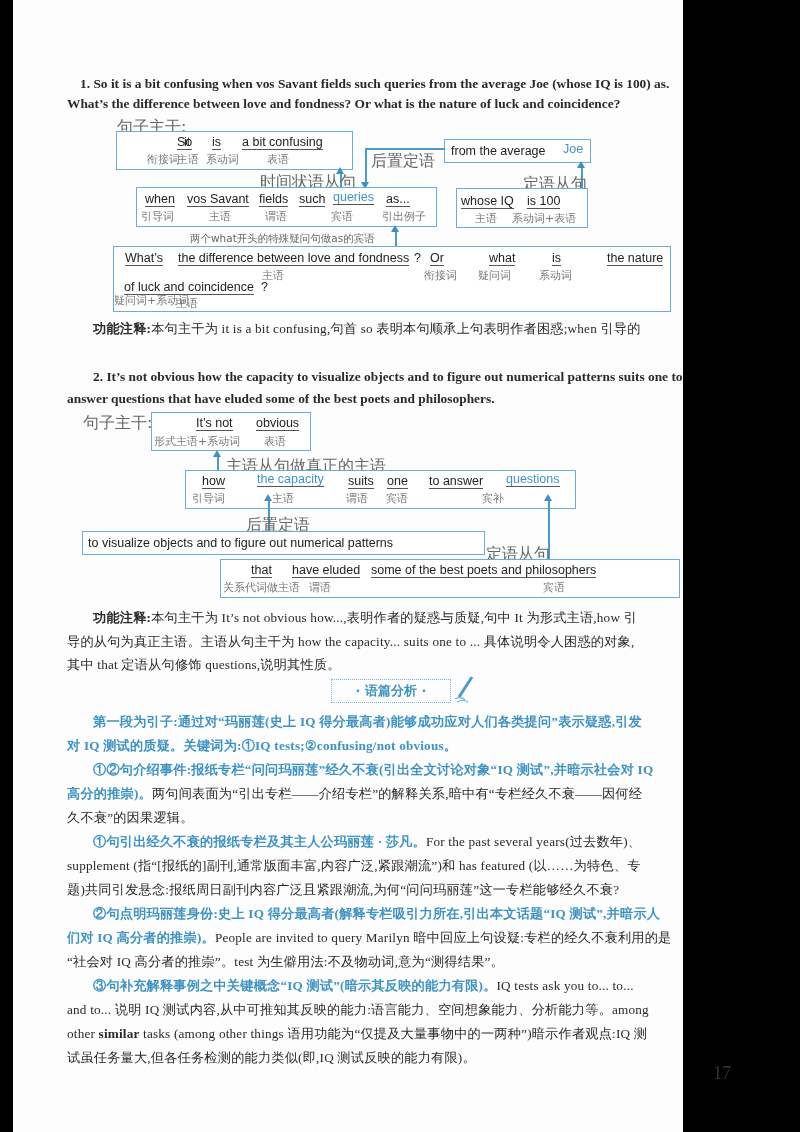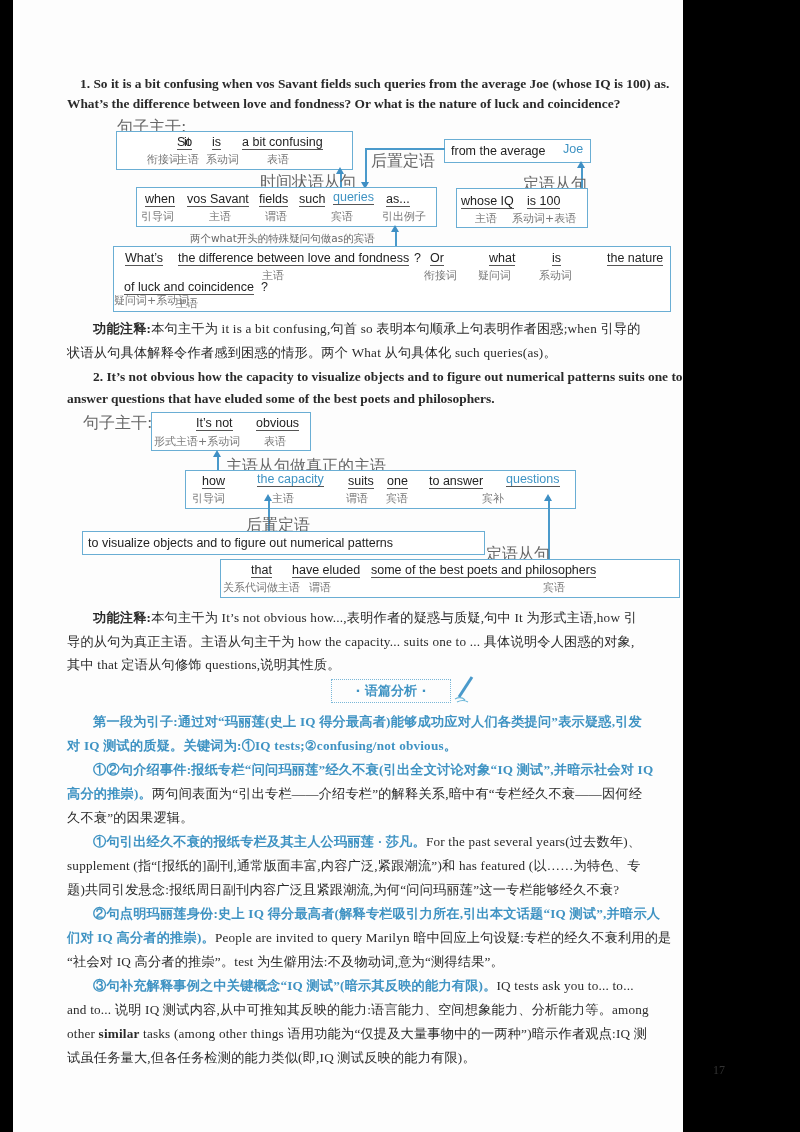--- a/index.html
+++ b/index.html
@@ -17,21 +17,21 @@
   .w.u{border-bottom:1px solid #555;padding-bottom:0;}
   .w.bl{color:#3f93c3;}
   .lab{position:absolute;font-family:"DejaVu Sans",sans-serif;font-size:11px;color:#777;white-space:nowrap;}
   .ann{position:absolute;font-family:"DejaVu Sans",sans-serif;font-size:16px;color:#666;white-space:nowrap;}
   .vline{position:absolute;width:1.5px;background:#4a9acb;}
   .hline{position:absolute;height:1.5px;background:#4a9acb;}
   .arrow-up{position:absolute;width:0;height:0;border-left:4px solid transparent;border-right:4px solid transparent;border-bottom:7px solid #3f8fc4;}
   .arrow-down{position:absolute;width:0;height:0;border-left:4px solid transparent;border-right:4px solid transparent;border-top:7px solid #3f8fc4;}
   .section{position:absolute;left:318px;top:679px;width:118px;height:22px;border:1px dotted #79b7d8;
            font-family:"DejaVu Sans",sans-serif;font-weight:bold;font-size:13px;color:#3f93c3;text-align:center;line-height:22px;}
-  .pagenum{position:absolute;left:700px;top:1063px;font-size:12px;font-family:"Liberation Serif",serif;color:#333;}
+  .pagenum{position:absolute;left:700px;top:1063px;font-size:18px;font-family:"Liberation Serif",serif;color:#333;}
 </style>
 </head>
 <body>
 
 <div class="page">
 
   <div class="line sent" style="top:76px;left:67px;">1. So it is a bit confusing when vos Savant fields such queries from the average Joe (whose IQ is 100) as.</div>
   <div class="line sent" style="top:96px;left:54px;">What’s the difference between love and fondness? Or what is the nature of luck and coincidence?</div>
 
   <div class="ann" style="left:104px;top:117px;">句子主干:</div>
@@ -104,21 +104,20 @@
     <span class="lab" style="left:364px;top:21px;">疑问词</span>
     <span class="lab" style="left:425px;top:21px;">系动词</span>
     <span class="w u" style="left:10px;top:33px;">of luck and coincidence</span>
     <span class="w" style="left:147px;top:33px;">?</span>
     <span class="lab" style="left:62px;top:49px;">主语</span>
   </div>
 
   <div class="line note" style="top:321px;left:80px;">
     <span class="bold">功能注释:</span><span>本句主干为 it is a bit confusing,句首 so 表明本句顺承上句表明作者困惑;when 引导的</span>
   </div>
-  <div class="line note" style="top:345px;left:54px;">状语从句具体解释令作者感到困惑的情形。两个 What 从句具体化 such queries(as)。</div>
 
   <div class="line sent" style="top:369px;left:80px;">2. It’s not obvious how the capacity to visualize objects and to figure out numerical patterns suits one to</div>
   <div class="line sent" style="top:391px;left:54px;">answer questions that have eluded some of the best poets and philosophers.</div>
 
   <div class="ann" style="left:70px;top:413px;">句子主干:</div>
   <div class="box" style="left:138px;top:412px;width:158px;height:37px;">
     <span class="w u" style="left:44px;top:3px;">It’s not</span>
     <span class="w u" style="left:104px;top:3px;">obvious</span>
     <span class="lab" style="left:2px;top:21px;">形式主语+系动词</span>
     <span class="lab" style="left:112px;top:21px;">表语</span>

